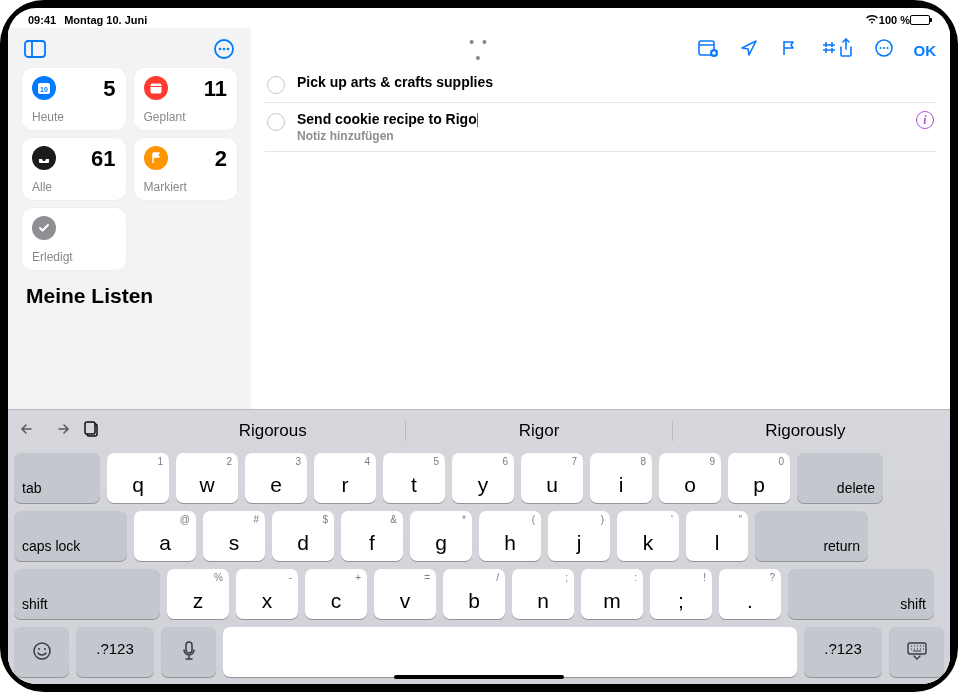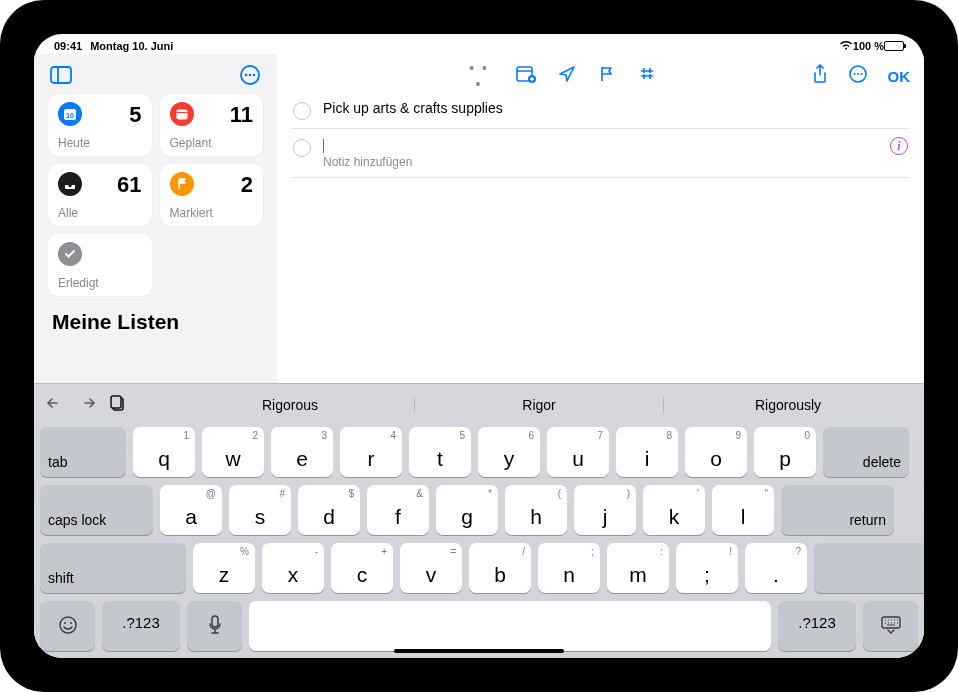--- a/index.html
+++ b/index.html
@@ -1,21 +1,21 @@
 <!DOCTYPE html>
 <html><head>
 <meta charset="utf-8">
 <style>
   * { margin: 0; padding: 0; box-sizing: border-box; font-family: -apple-system, "Helvetica Neue", Arial, sans-serif; }
   html, body { width: 958px; height: 692px; background: #fff; }
   .device {
     width: 958px; height: 692px;
     background: #000;
     border-radius: 44px;
-    padding: 34px;
+    padding: 8px;
     position: relative;
   }
   .screen {
     width: 100%; height: 100%;
     background: #fff;
     border-radius: 28px;
     overflow: hidden;
     position: relative;
     display: flex;
     flex-direction: column;
@@ -92,40 +92,40 @@
 
   
   .content {
     flex: 1;
     background: #fff;
     display: flex;
     flex-direction: column;
     padding: 6px 14px 0 14px;
   }
   .content-toolbar {
-    display: flex; justify-content: space-between; align-items: center;
+    display: flex; justify-content: flex-end; align-items: center;
     height: 32px;
   }
   .toolbar-left { display: flex; gap: 22px; align-items: center; margin-left: 225px;}
   .toolbar-right { display: flex; gap: 20px; align-items: center; }
   .toolbar-icon { color: #0a7aff; font-size: 18px; }
   .ok-btn { color: #0a7aff; font-size: 15px; font-weight: 600; }
 
   .list-title { font-size: 24px; font-weight: 700; color: #af52de; padding: 8px 0 6px 2px; }
 
   .reminder-row {
     display: flex; align-items: flex-start; gap: 12px;
     padding: 8px 2px;
     border-bottom: 0.5px solid #e5e5e7;
   }
   .reminder-circle {
     width: 18px; height: 18px; border-radius: 50%;
     border: 1.5px solid #c7c7cc; flex-shrink: 0; margin-top: 2px;
   }
-  .reminder-body { flex: 1; display: flex; flex-direction: column; }
+  .reminder-body { flex: 1; display: flex; flex-direction: column; font-weight: bold; }
   .reminder-title { font-size: 14px; color: #000; }
   .reminder-note { font-size: 12px; color: #8e8e93; margin-top: 2px; }
   .cursor { display: inline-block; width: 1px; height: 14px; background: #007aff; vertical-align: middle; }
   .info-icon {
     width: 18px; height: 18px; border-radius: 50%; border: 1.5px solid #af52de;
     color: #af52de; font-size: 12px; font-weight: 600; display: flex; align-items: center; justify-content: center;
     font-style: italic; font-family: Georgia, serif;
   }
 
   
@@ -139,21 +139,21 @@
   }
   .kb-top {
     display: flex; align-items: center; height: 32px;
     padding: 0 6px;
   }
   .kb-top-left { display: flex; gap: 14px; align-items: center; color: #5a5c60; font-size: 16px; width: 120px;}
   .kb-suggestions {
     flex: 1; display: flex;
   }
   .sugg {
-    flex: 1; text-align: center; font-size: 14px; color: #000;
+    flex: 1; text-align: center; font-size: 17px; color: #000;
     border-right: 1px solid #b8bac0;
   }
   .sugg:last-child { border-right: none; }
   .kb-rows { display: flex; flex-direction: column; gap: 8px; margin-top: 6px; }
   .kb-row { display: flex; gap: 7px; }
   .key {
     background: #fff;
     border-radius: 7px;
     box-shadow: 0 1px 0 rgba(0,0,0,0.3);
     display: flex;
@@ -344,21 +344,21 @@
         <div class="reminder-row">
           <div class="reminder-circle"></div>
           <div class="reminder-body">
             <span class="reminder-title">Pick up arts &amp; crafts supplies</span>
           </div>
         </div>
 
         <div class="reminder-row">
           <div class="reminder-circle"></div>
           <div class="reminder-body">
-            <span class="reminder-title"><span class="cursor"></span></span>
+            <span class="reminder-title"><span>Send cookie recipe to Rigo</span><span class="cursor"></span></span>
             <span class="reminder-note">Notiz hinzufügen</span>
           </div>
           <div class="info-icon">i</div>
         </div>
       </div>
     </div>
 
     <div class="keyboard">
       <div class="kb-top">
         <div class="kb-top-left">

